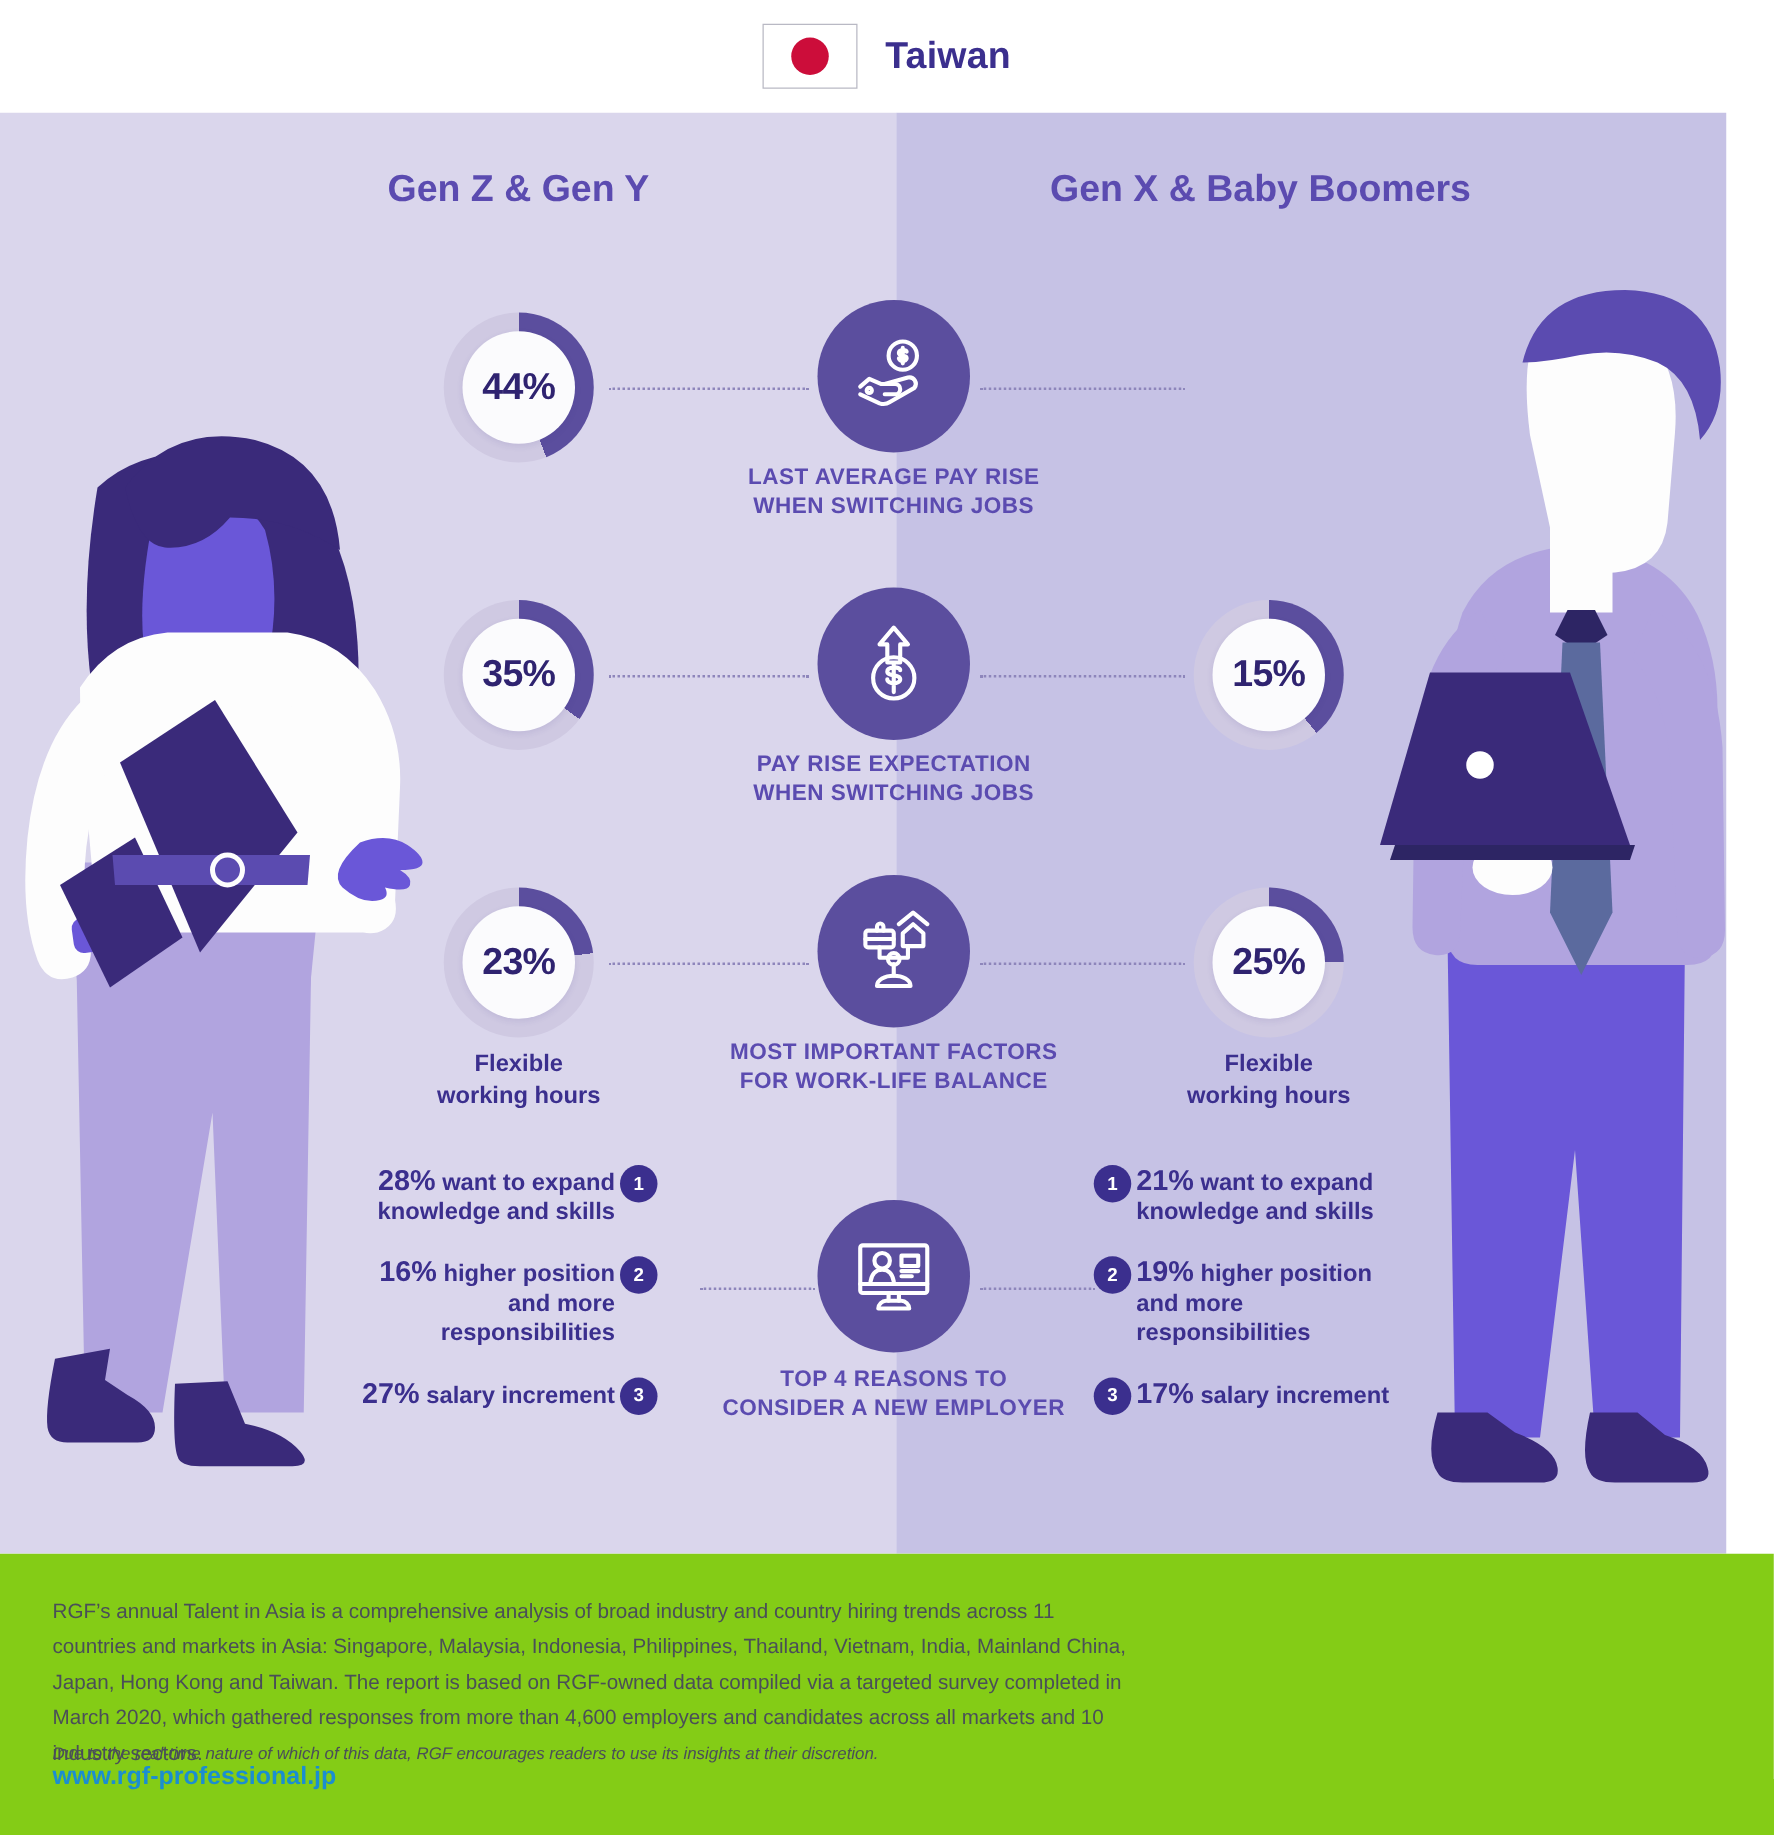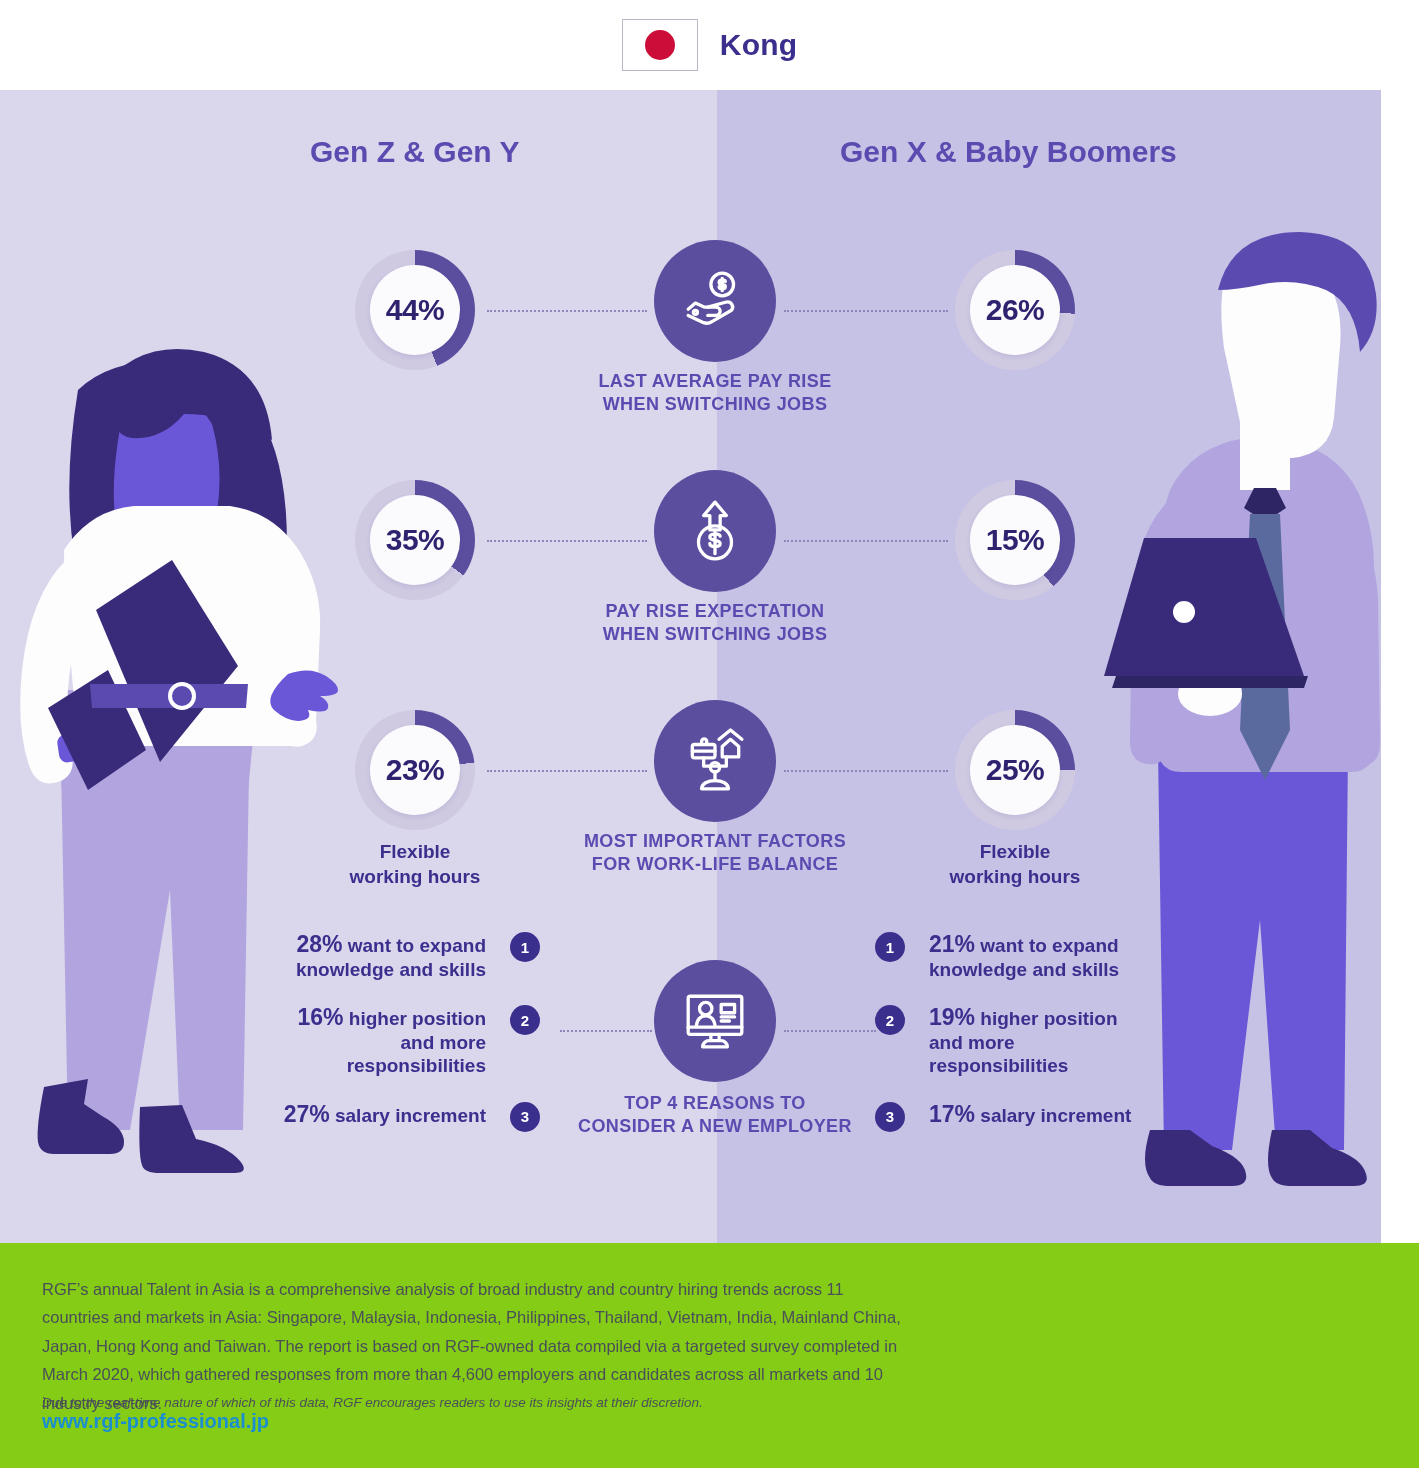--- a/index.html
+++ b/index.html
@@ -86,21 +86,21 @@
   .reasons{position:absolute;left:0;top:840px;width:1419px;height:300px;}
   .reasons .ctr-icon{left:654px;top:30px;}
   .reasons .ctr-label{left:509px;top:162px;}
   .reasons .dots.l{left:560px;width:92px;top:100px;}
   .reasons .dots.r{left:784px;width:92px;top:100px;}
 
   .reason-list{position:absolute;width:260px;}
   .reason-list.left-list{left:280px;top:0;}
   .reason-list.right-list{left:875px;top:0;}
 
-  .reason{display:flex;align-items:flex-start;gap:24px;margin-bottom:22px;}
+  .reason{display:flex;align-items:flex-start;gap:4px;margin-bottom:22px;}
   .reason .txt{font-size:19px;line-height:1.22;color:#3b2f8e;font-weight:600;width:212px;}
   .reason .txt b{font-size:23px;font-weight:bold;}
   .reason .num{
     flex:0 0 auto;width:30px;height:30px;border-radius:50%;background:#3b2f8e;color:#fff;
     font-size:15px;font-weight:bold;display:flex;align-items:center;justify-content:center;margin-top:2px;
   }
   .left-list .reason .txt{text-align:right;}
   .right-list .reason .txt{text-align:left;}
 
   
@@ -122,21 +122,21 @@
     position:absolute;left:42px;top:1410px;font-size:20px;font-weight:bold;color:#1b8ed0;
   }
 </style>
 </head>
 <body>
 
 <div class="header">
   <div class="flag">
     <div class="disc"></div>
   </div>
-  <div class="country-name">Kong</div>
+  <div class="country-name">Taiwan</div>
 </div>
 
 <div class="stage">
   <div class="panel-left"></div>
   <div class="panel-right"></div>
 
   <svg class="person woman" viewBox="0 0 340 1153">
 
     <path d="M60 620 L250 620 L243 1040 L180 1040 L170 800 L130 1040 L68 1040 Z" fill="#b1a4df"></path>
 
@@ -220,26 +220,20 @@
         <path d="M6 40l7-6 9 4h11a4 4 0 0 1 0 8h-8"></path>
         <path d="M25 38l18-5a5 5 0 0 1 5 8l-19 11a9 9 0 0 1-8 1L6 46"></path>
         <circle cx="13" cy="43" r="2"></circle>
       </svg>
     </div>
     <div class="ctr-label">
       <span>LAST AVERAGE PAY RISE</span><br>
       <span>WHEN SWITCHING JOBS</span>
     </div>
 
-    <div class="donut right-d">
-      <div class="ring" style="background: conic-gradient(rgb(91, 78, 158) 0deg, rgb(91, 78, 158) 93.6deg, rgb(207, 201, 226) 93.6deg, rgb(207, 201, 226) 360deg);"></div>
-      <div class="hole">
-        <span class="val">26%</span>
-      </div>
-    </div>
   </div>
 
   <div class="row r2">
     <div class="dots l"></div>
     <div class="dots r"></div>
 
     <div class="donut left-d">
       <div class="ring" style="background: conic-gradient(rgb(91, 78, 158) 0deg, rgb(91, 78, 158) 126deg, rgb(207, 201, 226) 126deg, rgb(207, 201, 226) 360deg);"></div>
       <div class="hole">
         <span class="val">35%</span>

